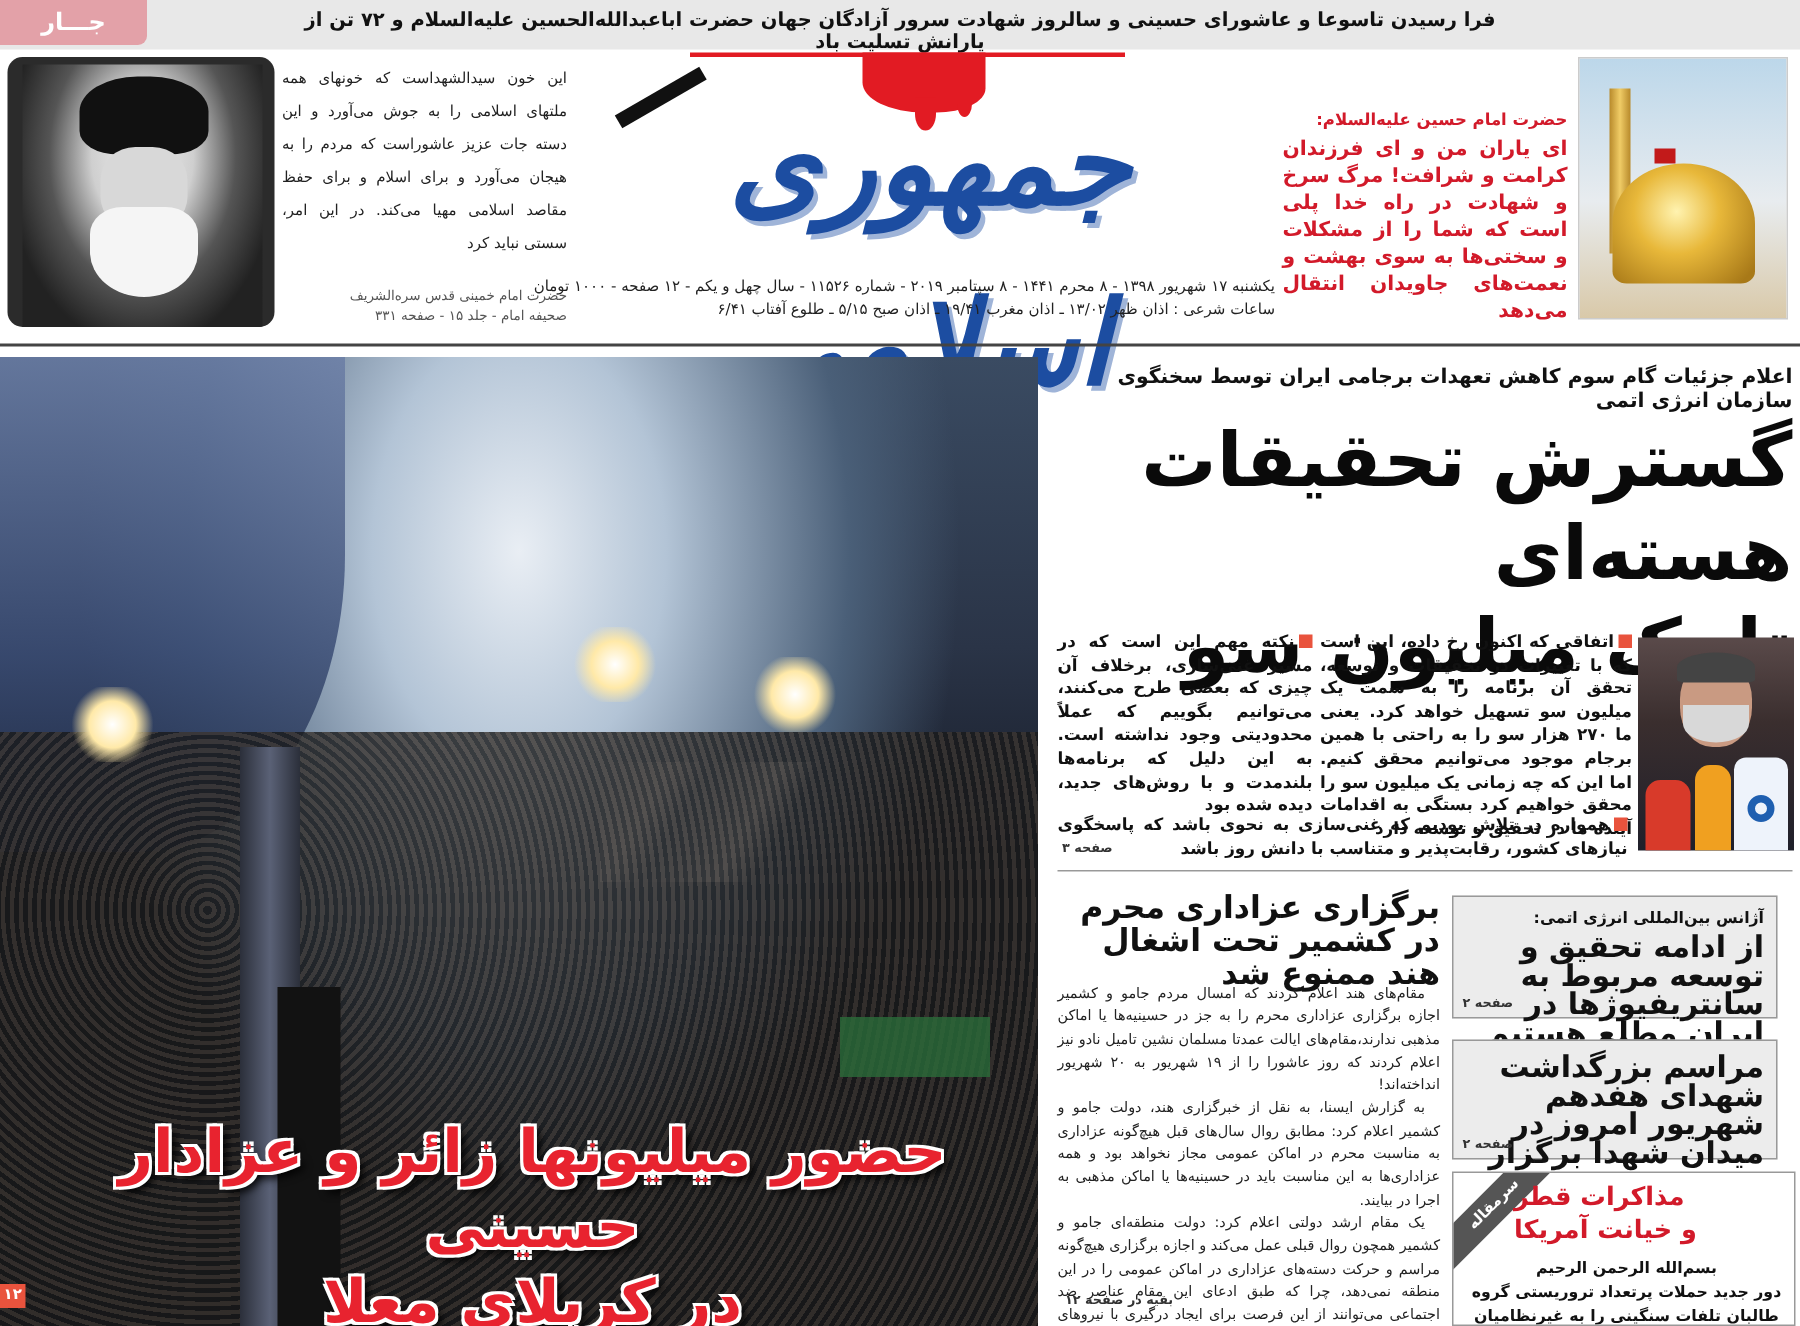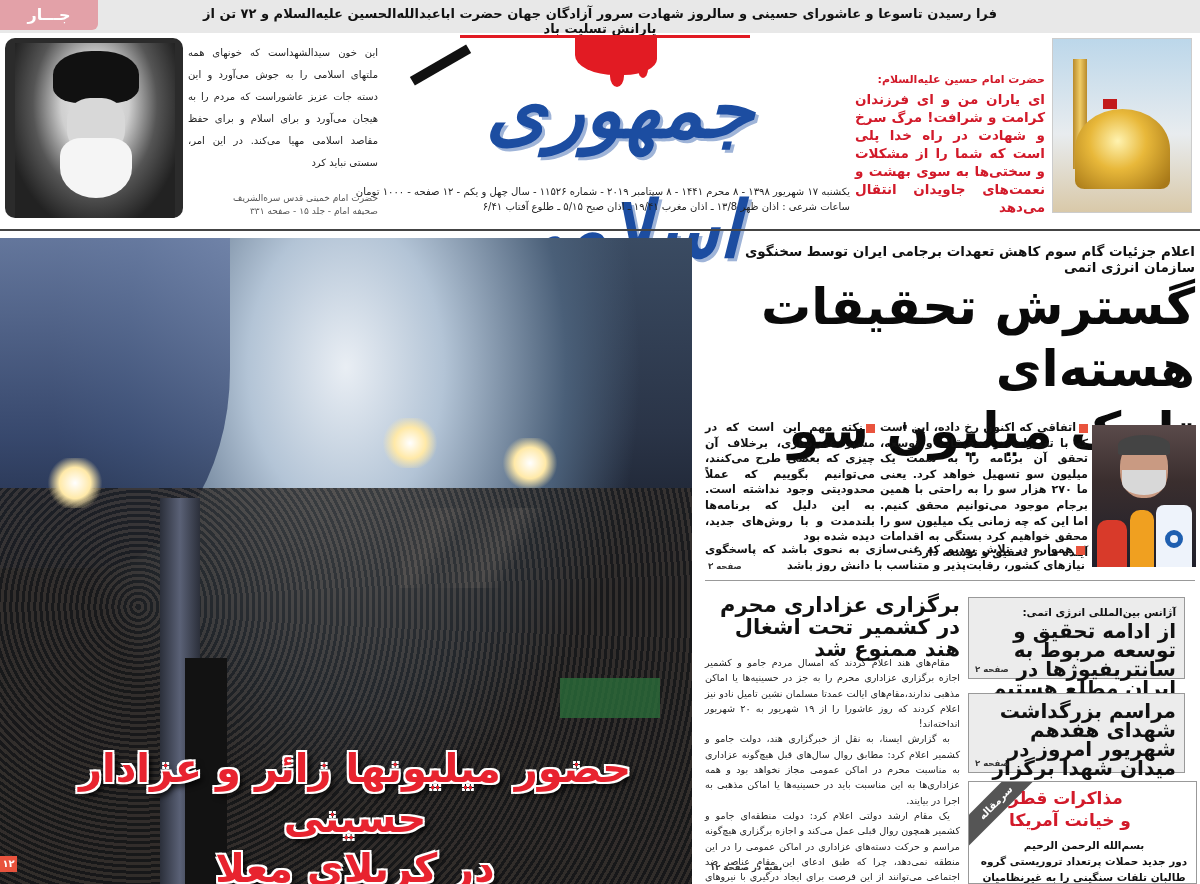--- a/index.html
+++ b/index.html
@@ -119,21 +119,21 @@
 <div class="masthead">
   <div class="logo-redline"></div>
   <div class="logo-blood"></div>
   <div class="logo-drop1"></div>
   <div class="logo-drop2"></div>
   <div class="logo-blackbar"></div>
   <div class="logo-text">جمهوری اسلامی</div>
 </div>
 <div class="dateline">
   <div>یکشنبه ۱۷ شهریور ۱۳۹۸ - ۸ محرم ۱۴۴۱ - ۸ سپتامبر ۲۰۱۹ - شماره ۱۱۵۲۶ - سال چهل و یکم - ۱۲ صفحه - ۱۰۰۰ تومان</div>
-  <div>ساعات شرعی : اذان ظهر ۱۳/8 ـ اذان مغرب ۱۹/۴۱ ـ اذان صبح ۵/۱۵ ـ طلوع آفتاب ۶/۴۱</div>
+  <div>ساعات شرعی : اذان ظهر ۱۳/۰۲ ـ اذان مغرب ۱۹/۴۱ ـ اذان صبح ۵/۱۵ ـ طلوع آفتاب ۶/۴۱</div>
 </div>
 
 <div class="hadith-img">
   <div class="minaret"></div>
   <div class="dome"></div>
   <div class="flag"></div>
 </div>
 <div class="hadith-label">حضرت امام حسین علیه‌السلام:</div>
 <div class="hadith-text">ای یاران من و ای فرزندان کرامت و شرافت! مرگ سرخ و شهادت در راه خدا پلی است که شما را از مشکلات و سختی‌ها به سوی بهشت و نعمت‌های جاویدان انتقال می‌دهد</div>
 

